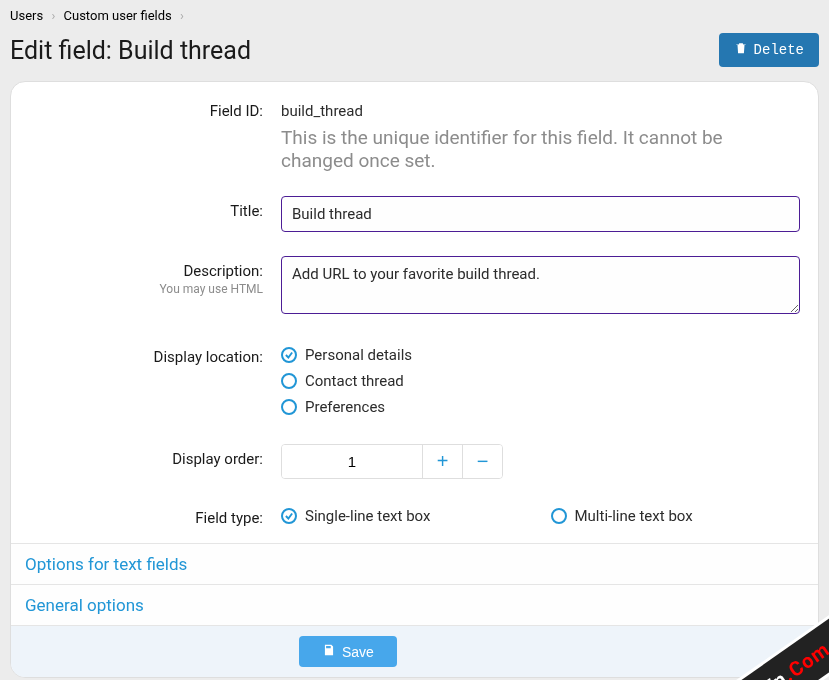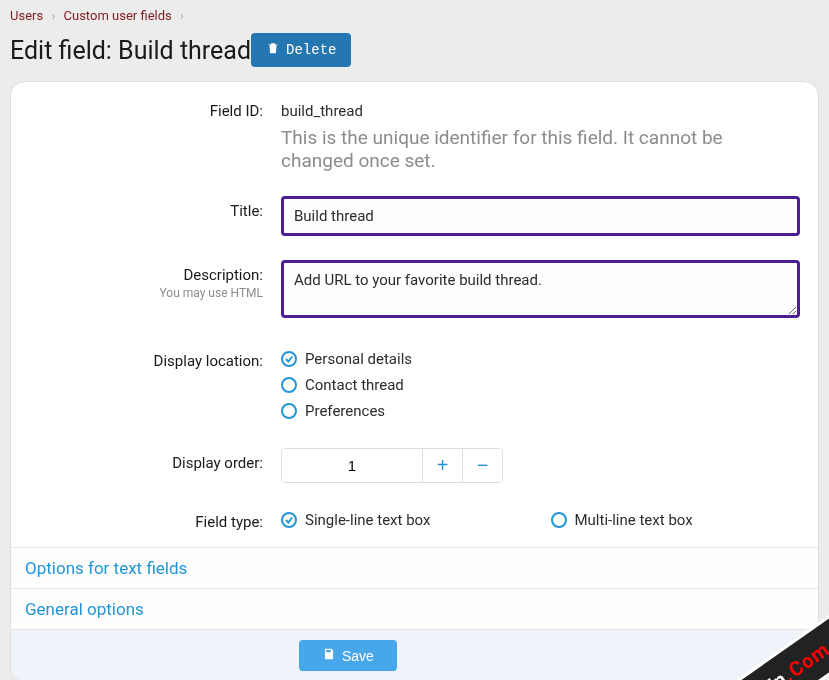--- a/index.html
+++ b/index.html
@@ -11,24 +11,25 @@
       width: 829px;
       height: 680px;
       overflow: hidden;
     }
     .container { padding: 0; }
     .breadcrumb {
       padding: 8px 10px 6px 10px;
       font-size: 13px;
       color: #8c8c8c;
     }
-    .breadcrumb a { color: #7f1d1d; text-decoration: none; }
+    .breadcrumb a { color: #000000; text-decoration: none; }
     .breadcrumb .sep { margin: 0 5px; color: #aaa; }
     .header-row {
       display: flex;
+      justify-content: space-between;
       align-items: center;
       padding: 4px 10px 14px 10px;
     }
     .page-title {
       font-size: 25px;
       font-weight: 400;
       color: #1a1a1a;
     }
     .btn {
       display: inline-flex;
@@ -79,21 +80,21 @@
     }
     .form-value { flex: 1; }
     .static-value { padding-top: 6px; }
     .explain {
       font-size: 19px;
       color: #8c8c8c;
       margin-top: 6px;
     }
     .text-input, .textarea {
       width: 100%;
-      border: 3px solid #4c1d95;
+      border: 1px solid #4c1d95;
       border-radius: 4px;
       background: #fefefe;
       padding: 8px 10px;
       font-size: 15px;
       font-family: inherit;
       color: #2c2c2c;
     }
     .textarea { min-height: 58px; resize: vertical; }
     .radio-group .radio-item {
       display: flex;

